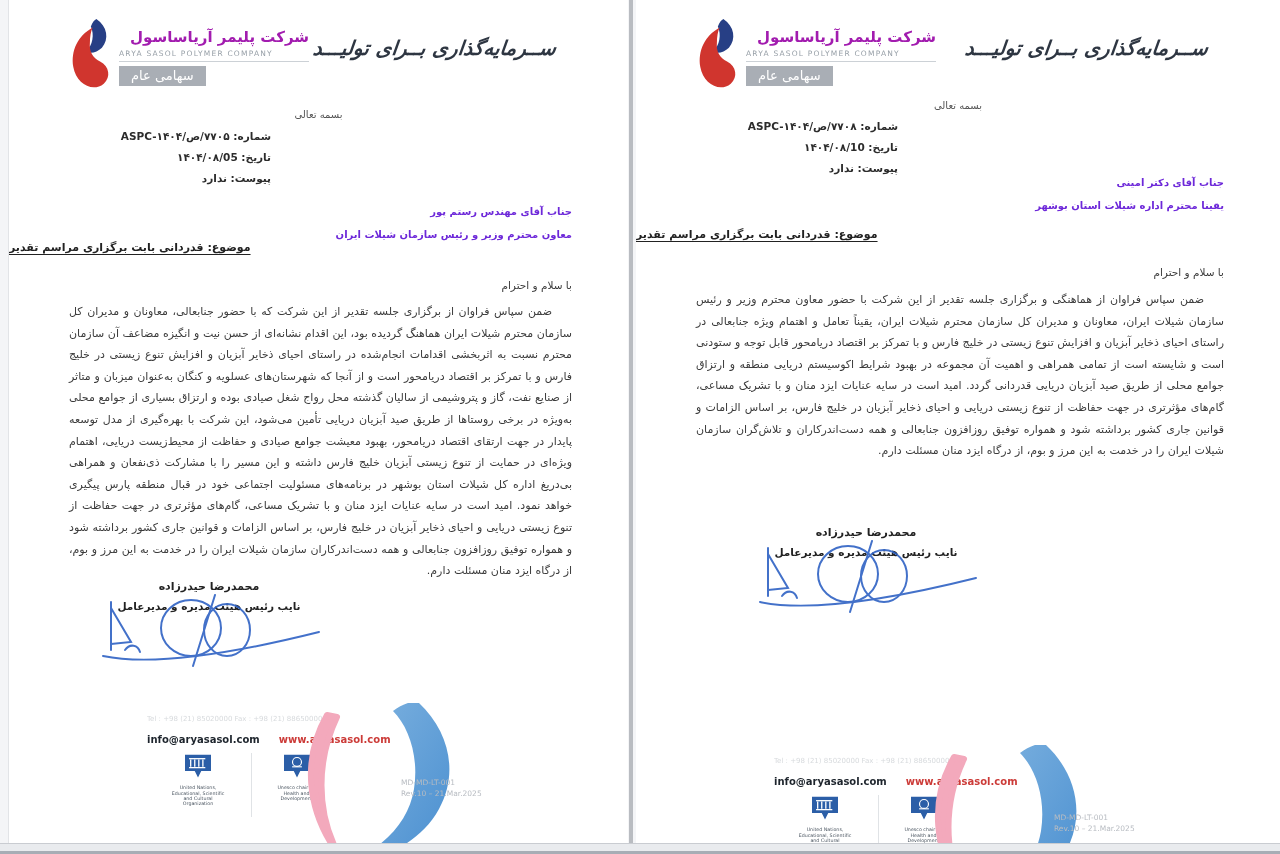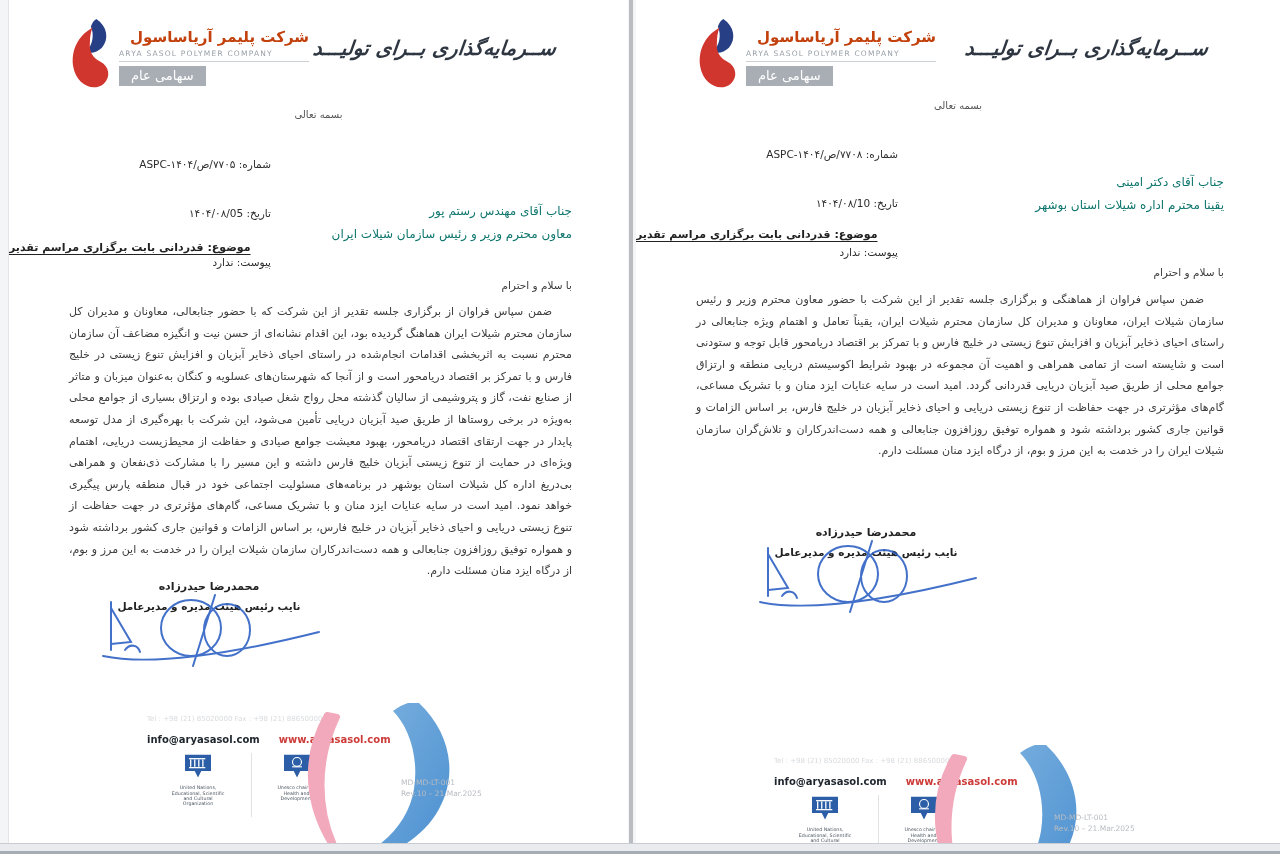--- a/index.html
+++ b/index.html
@@ -14,36 +14,36 @@
   .page--left  { left:8px;  width:620px; border-left:1px solid #e2e4e7; }
   .page--right { left:636px; width:644px; }
   .seam { position:absolute; left:629px; top:0; width:4px; height:843px; background:#b9bcc1; }
   .bottom-strip { position:absolute; left:0; top:843px; width:1280px; height:11px;
     background:#e9ebee; border-top:1px solid #c9ccd1; }
   .bottom-strip::after { content:""; position:absolute; left:0; bottom:0; width:100%; height:3px; background:#a7adb5; }
 
   
   .logo-flame { position:absolute; left:56px; top:18px; width:48px; height:76px; }
   .company-block { position:absolute; left:110px; top:28px; width:190px; }
-  .company-fa { color:#c2410c; font-weight:bold; font-size:15px; direction:rtl; white-space:nowrap; }
+  .company-fa { color:#a21caf; font-weight:bold; font-size:15px; direction:rtl; white-space:nowrap; }
   .company-en { color:#98a0a8; font-size:7.5px; letter-spacing:1.2px; margin-top:3px;
     padding-bottom:3px; border-bottom:1px solid #ccd1d6; white-space:nowrap; }
   .badge { display:inline-block; background:#a9aeb5; color:#ffffff; font-size:13px;
     padding:2px 12px 3px 12px; margin-top:4px; direction:rtl; }
   .slogan { position:absolute; right:72px; top:36px; direction:rtl;
     font-size:20px; font-weight:bold; font-style:italic; color:#2e3642;
     transform:skewX(-6deg); letter-spacing:-1px; white-space:nowrap; }
 
   
   .bismillah { position:absolute; left:0; right:0; text-align:center;
     font-size:10px; color:#555; direction:rtl; }
   .meta { position:absolute; left:50px; width:212px; direction:rtl; text-align:right; }
-  .meta-row { font-size:10.5px; font-weight:normal; color:#2c2c2c; line-height:21px; white-space:nowrap;margin-top:28px; }
+  .meta-row { font-size:10.5px; font-weight:bold; color:#2c2c2c; line-height:21px; white-space:nowrap; }
   .recipient { position:absolute; right:56px; direction:rtl; text-align:right; }
-  .recipient div { font-weight:normal; font-size:12px; line-height:23px; color:#0f766e; white-space:nowrap; }
+  .recipient div { font-weight:bold; font-size:10px; line-height:23px; color:#6d28d9; white-space:nowrap; }
   .subject { position:absolute; left:0; right:40px; text-align:left; direction:rtl;
     font-weight:bold; font-size:11px; color:#222; }
   .subject span { text-decoration:underline; text-underline-offset:3px; }
   .salutation { position:absolute; right:56px; direction:rtl; font-size:10.5px; color:#3c3c3c; }
   .body-text { position:absolute; left:60px; right:56px; direction:rtl;
     text-align:justify; font-size:11px; line-height:21.6px; color:#3b3b3b; text-indent:20px; }
 
   
   .sig-block { position:absolute; width:200px; text-align:center; direction:rtl; z-index:2; }
   .sig-name  { font-weight:bold; font-size:11px; color:#222; }

